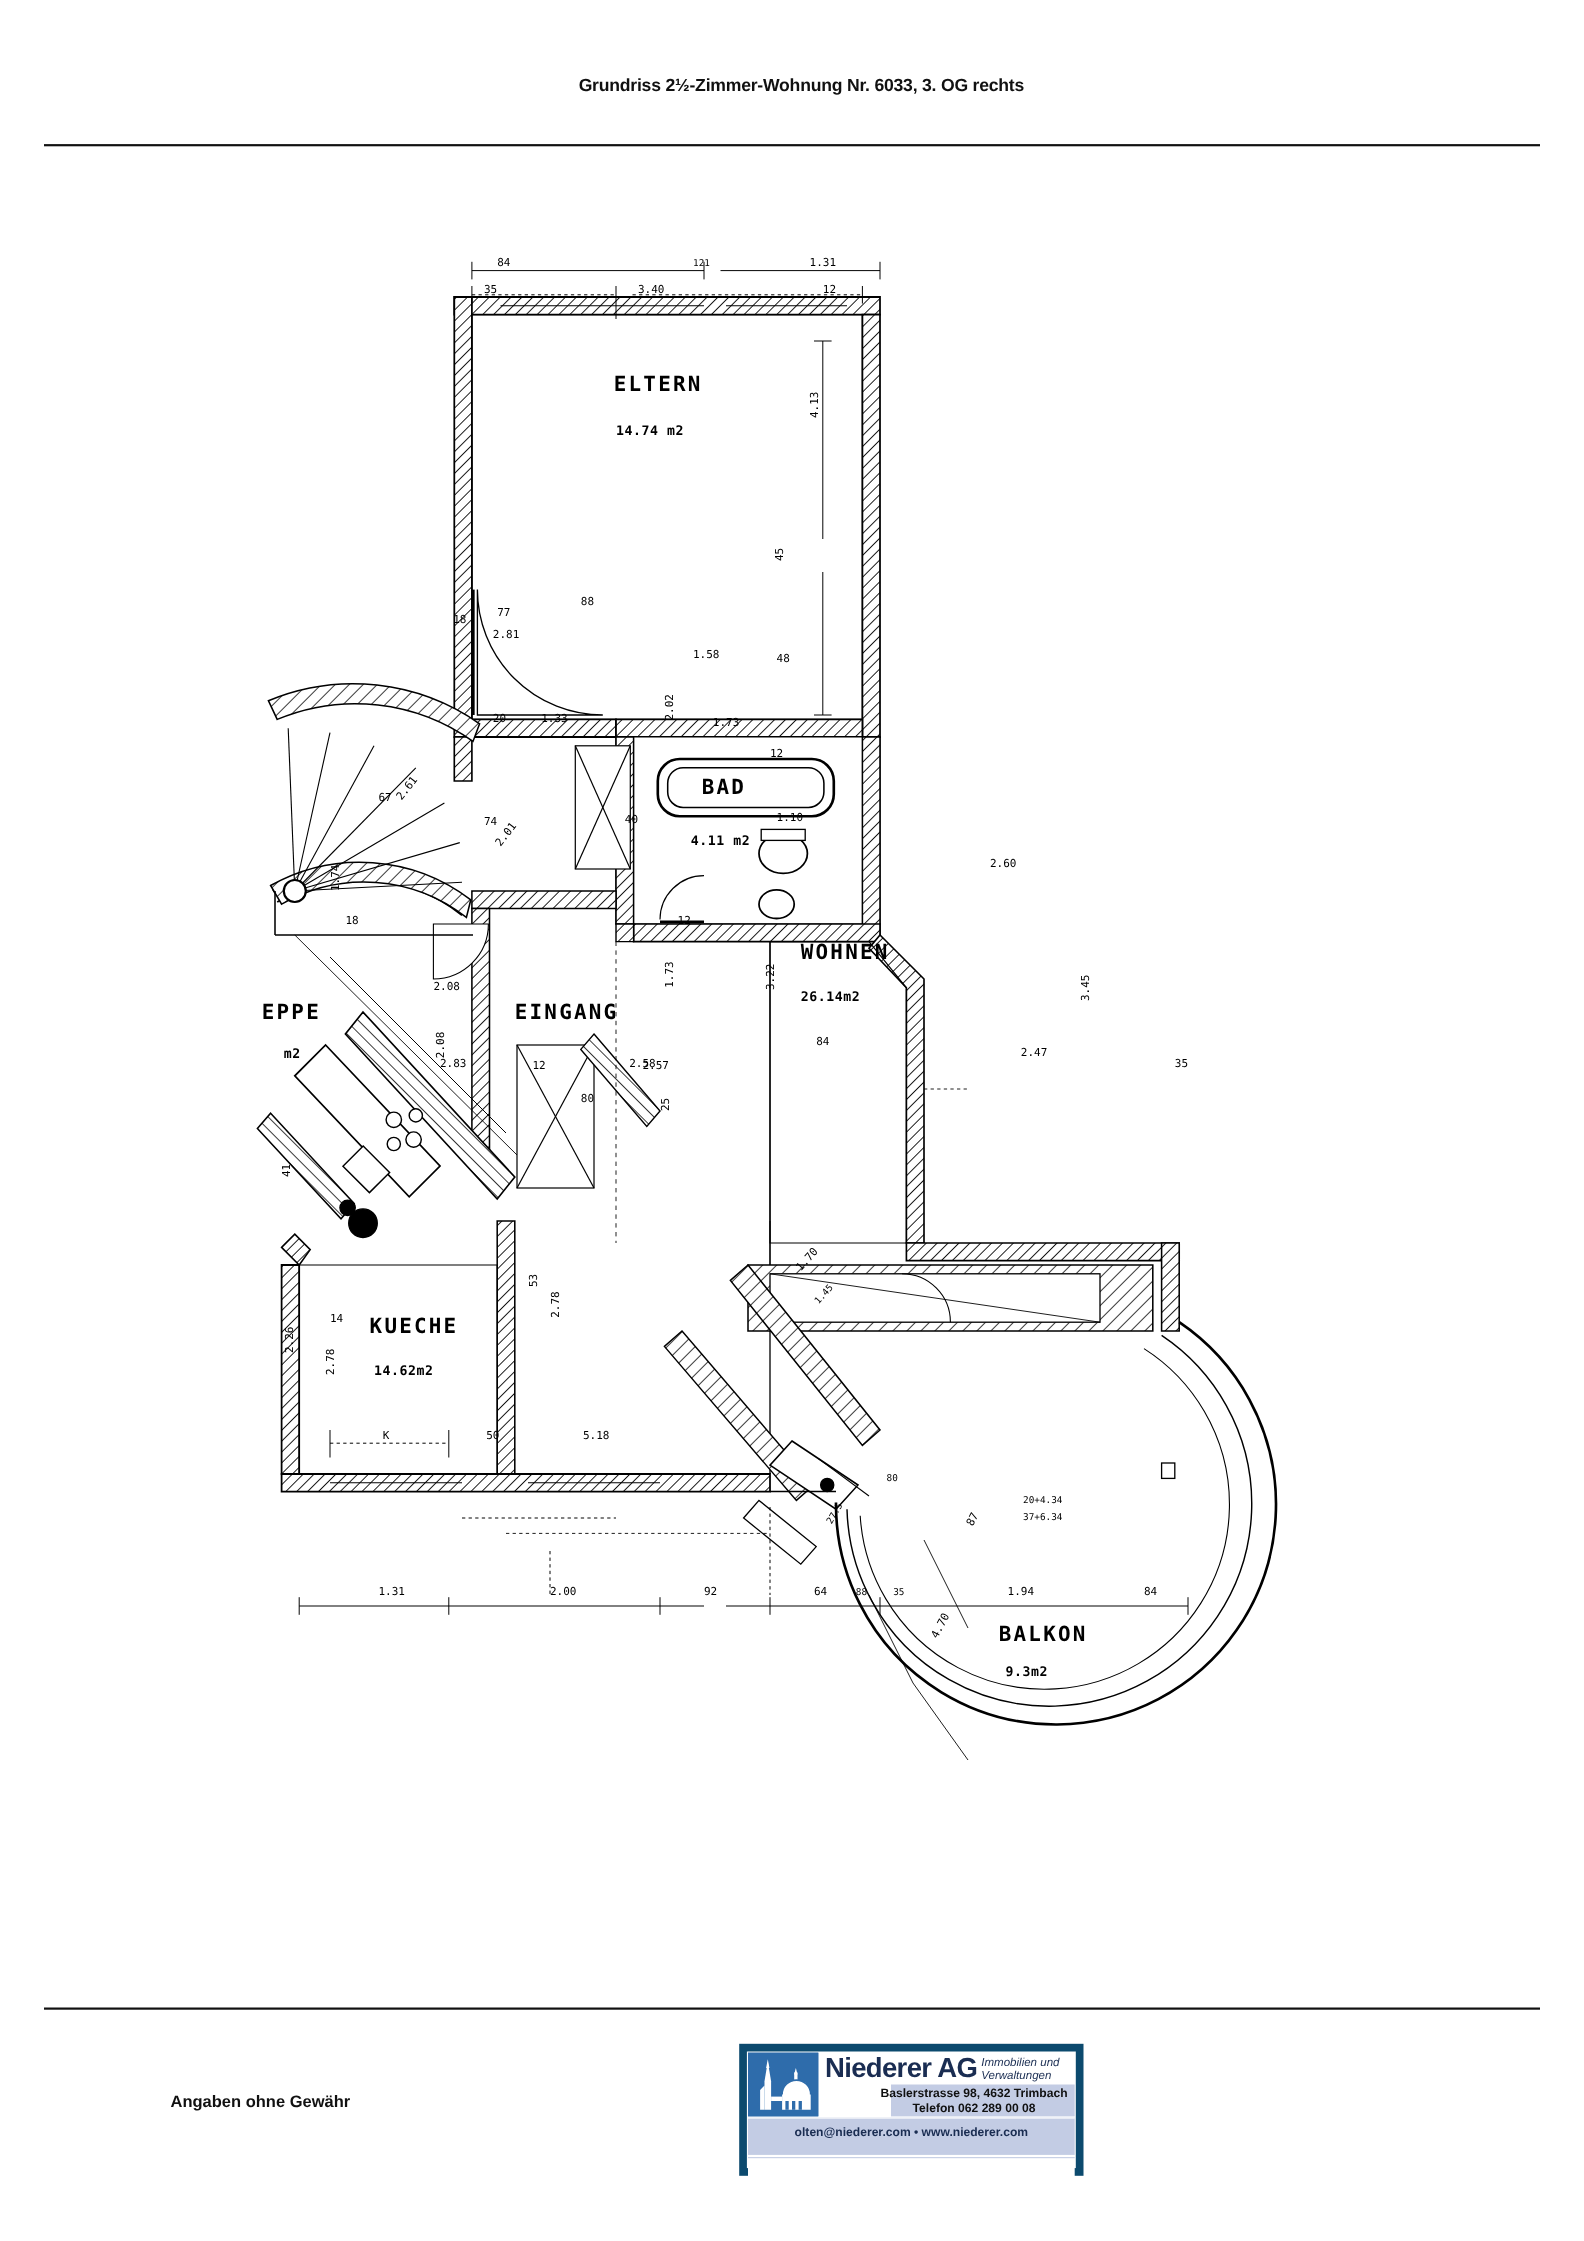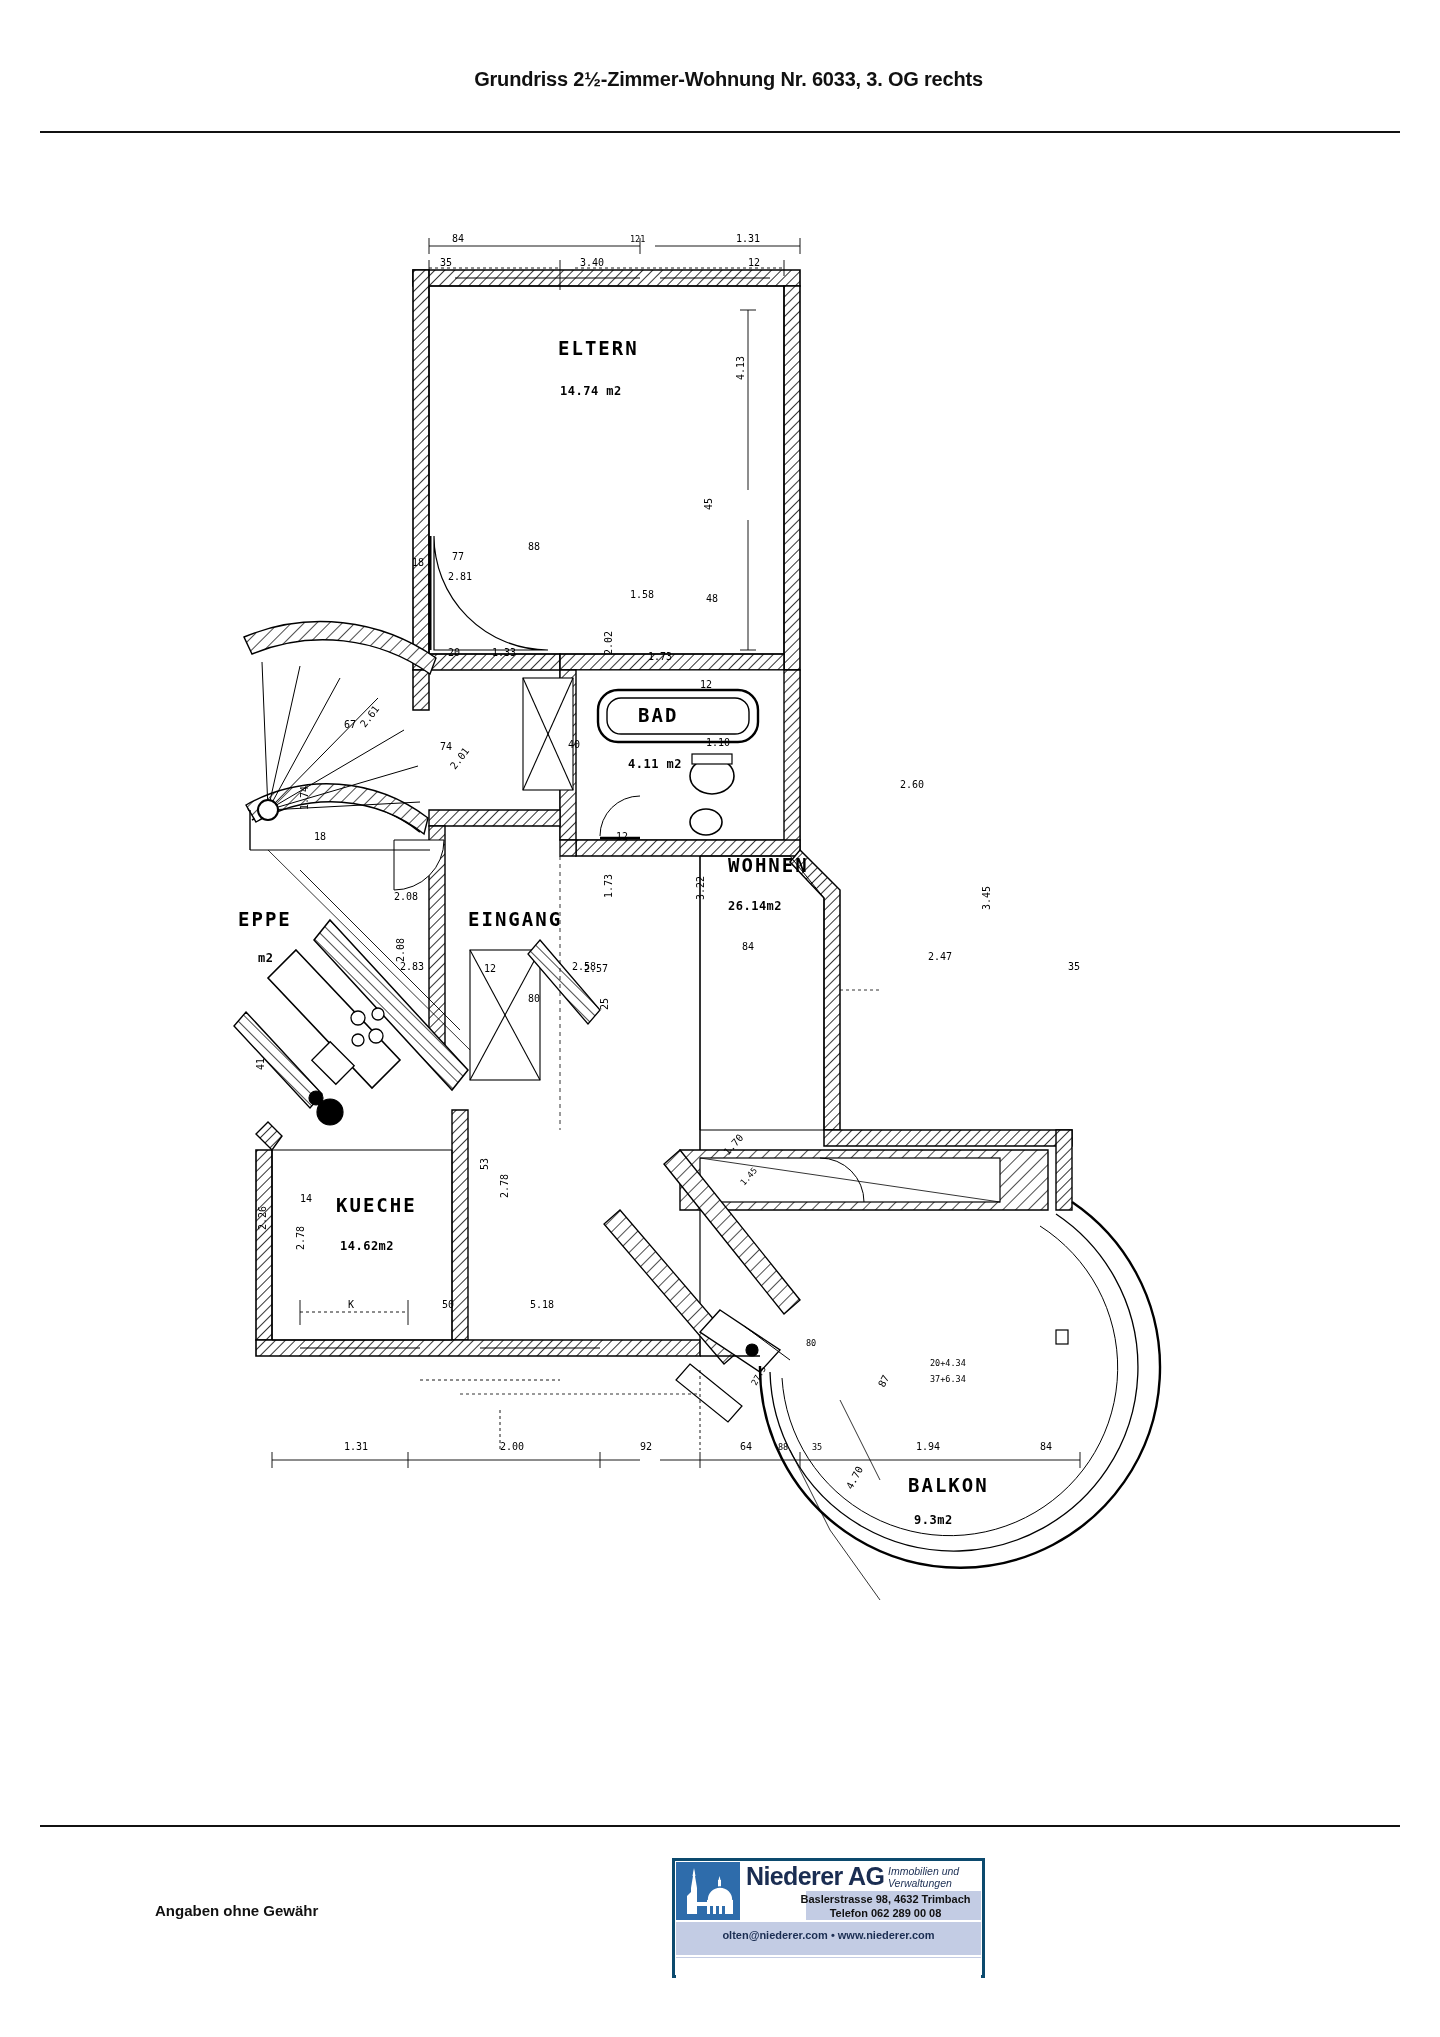--- a/index.html
+++ b/index.html
@@ -15,21 +15,21 @@
     overflow: hidden;
   }
 
   
   .doc-header {
     position: absolute;
     left: 0; right: 0; top: 66px;
     text-align: center;
   }
   .doc-title-line {
-    font-size: 20px;
+    font-size: 16px;
     font-weight: bold;
     letter-spacing: -0.2px;
     line-height: 26px;
     color: #111;
     padding-left: 17px;
   }
   .header-rule {
     position: absolute;
     left: 40px; right: 40px; top: 131px;
     border-top: 2px solid #111;
@@ -46,21 +46,21 @@
     left: 155px; top: 1902px;
     font-size: 15px;
     font-weight: bold;
     color: #111;
   }
 
   .logo-block {
     position: absolute;
     left: 672px; top: 1858px;
     width: 313px; height: 120px;
-    border: 3px solid #0c4a6e;
+    border: 7px solid #0c4a6e;
     background: #ffffff;
   }
   .logo-top {
     position: relative;
     height: 60px;
     display: flex;
   }
   .logo-mark {
     width: 64px; height: 58px;
     margin: 1px 0 0 1px;

